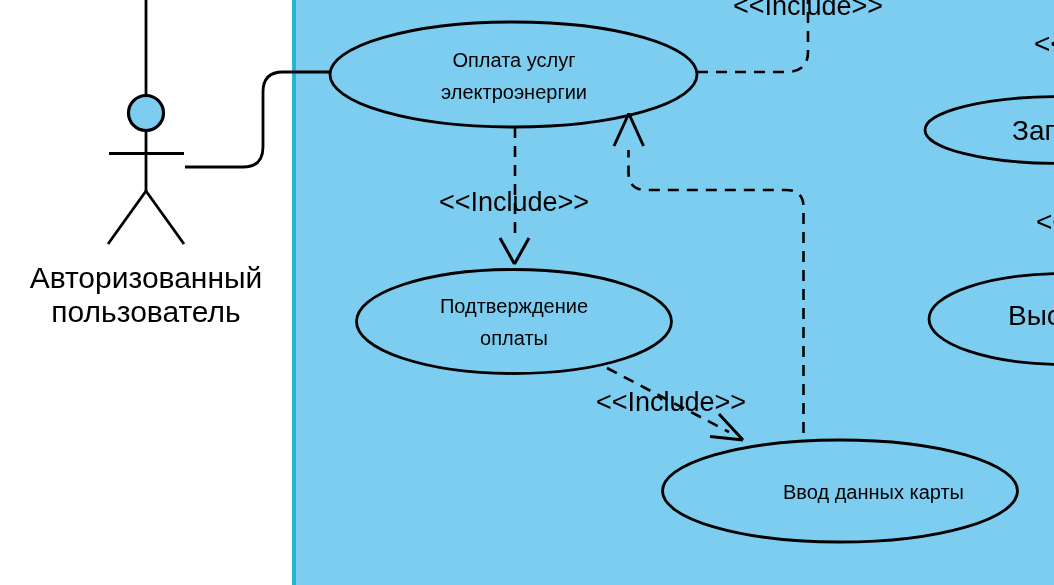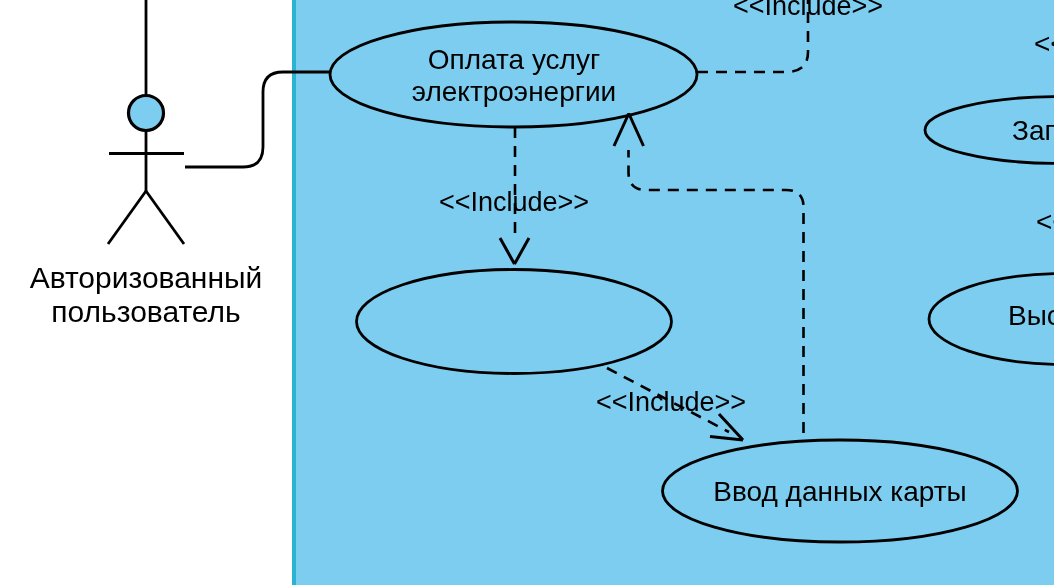--- a/index.html
+++ b/index.html
@@ -14,21 +14,21 @@
     border-left:4px solid var(--panel_border,#29b5d2);
     box-sizing:border-box;
   }
   svg.overlay{position:absolute;left:0;top:0;}
   .st{fill:none;stroke:var(--stroke,#000);stroke-width:2.8;}
   .node{fill:var(--panel_fill,#7ccdf0);stroke:var(--stroke,#000);stroke-width:2.8;}
   .head{fill:var(--panel_fill,#7ccdf0);stroke:var(--stroke,#000);stroke-width:3.2;}
   .dash{fill:none;stroke:var(--stroke,#000);stroke-width:2.6;stroke-dasharray:11 8;}
   .arrow{fill:none;stroke:var(--stroke,#000);stroke-width:3;}
   .lbl{position:absolute;width:300px;text-align:center;white-space:pre-line;
-       font-size:28px;line-height:32px;}
+       font-size:20px;line-height:32px;}
   .ann{font-size:27px;line-height:32px;}
   .actor-lbl{font-size:30px;line-height:34px;}
   .frag{position:absolute;font-size:28px;line-height:32px;white-space:nowrap;}
 </style>
 </head>
 <body>
 
 <div class="canvas">
 
   <div class="panel"></div>
@@ -69,22 +69,24 @@
       <path class="arrow" d="M 719 414 L 743 440 M 710 436.5 L 743 440"></path>
     </g>
   </svg>
 
   <div class="lbl actor-lbl" style="left:-4px;top:261px;">Авторизованный
 пользователь</div>
 
   <div class="lbl" style="left:364px;top:44px;">Оплата услуг
 электроэнергии</div>
 
+  <div class="lbl" style="left:364px;top:290px;">Подтверждение
+оплаты</div>
 
-  <div class="lbl" style="left:690px;top:476px;">Ввод данных карты</div>
+  <div class="lbl" style="left:664px;top:476px;text-align:right;">Ввод данных карты</div>
 
   <div class="lbl ann" style="left:658px;top:-10px;">&lt;&lt;Include&gt;&gt;</div>
 
   <div class="lbl ann" style="left:364px;top:186px;">&lt;&lt;Include&gt;&gt;</div>
 
 
   <div class="lbl ann" style="left:521px;top:386px;">&lt;&lt;Include&gt;&gt;</div>
 
   <div class="frag" style="left:1012px;top:115px;">Зап</div>
 

